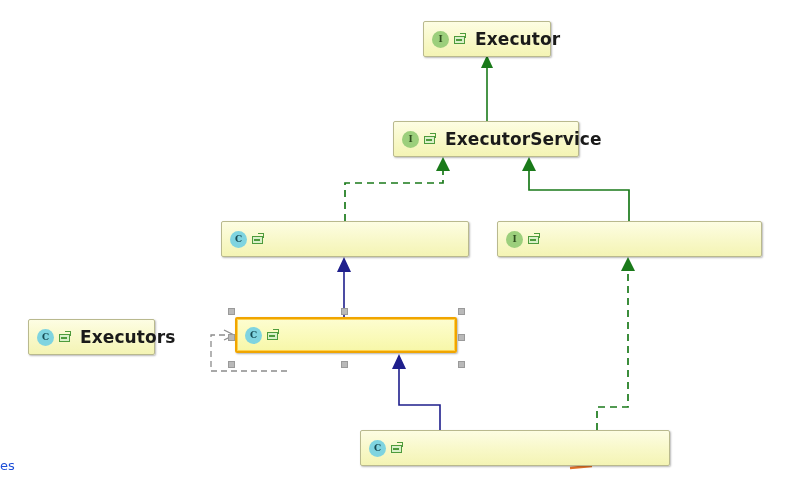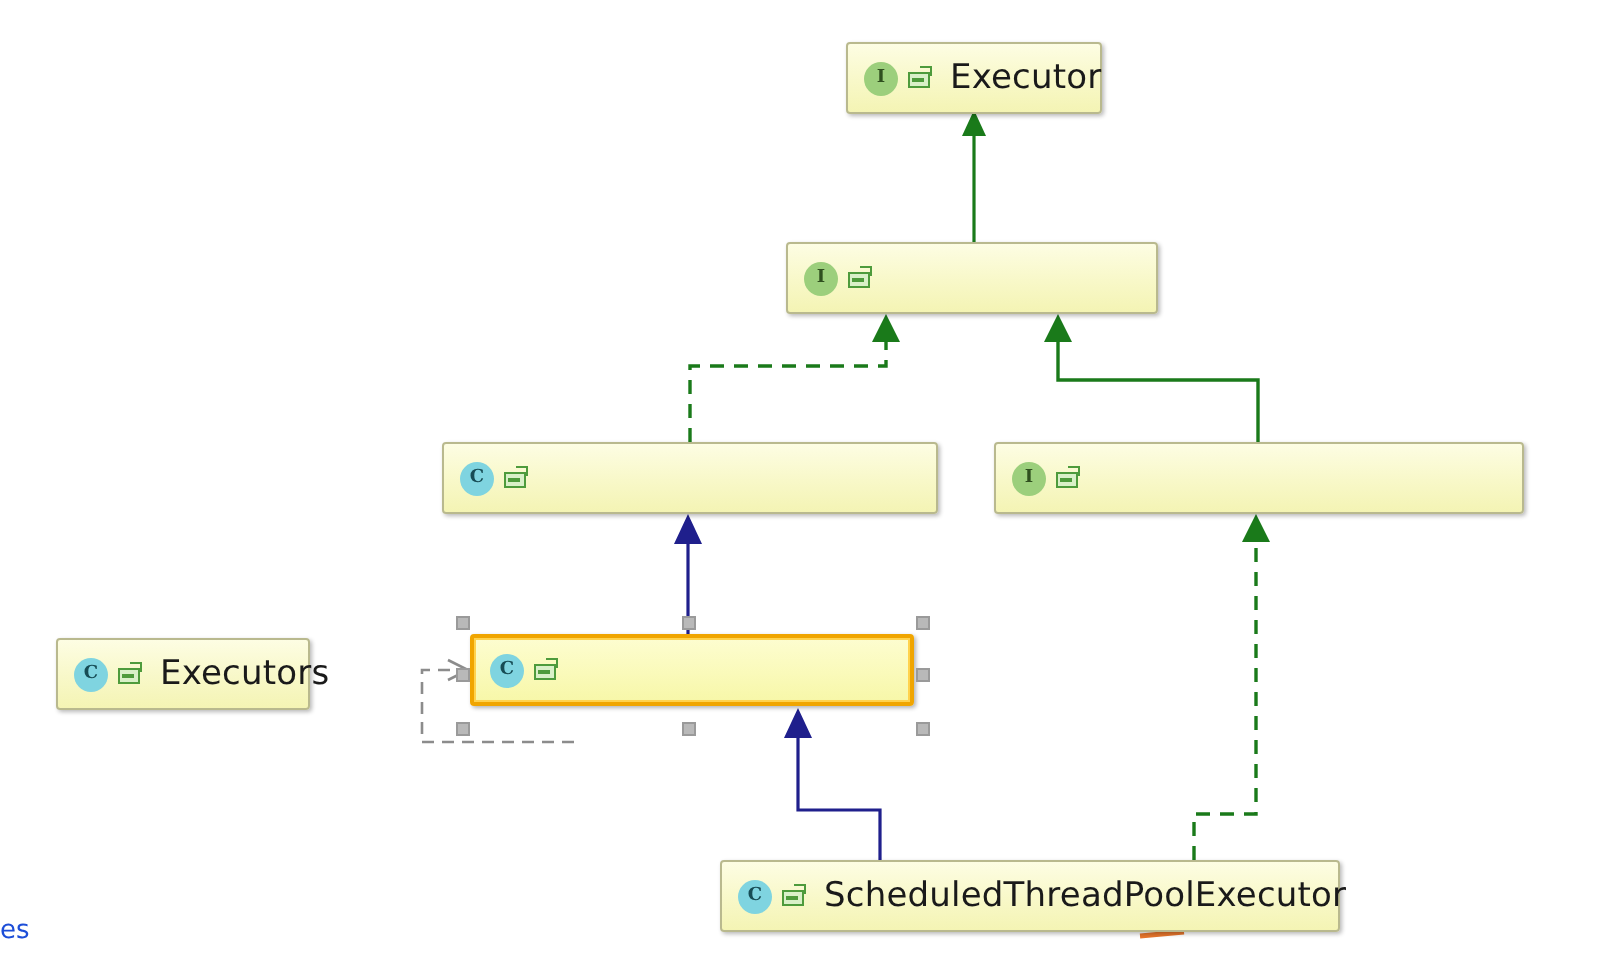--- a/index.html
+++ b/index.html
@@ -41,20 +41,21 @@
   .node.selected {
     border: 2px solid #f0a500;
     background: linear-gradient(to bottom, #fdfdd0 0%, #fafaba 55%, #f7f7a8 100%);
     box-shadow: 0 0 0 1px #ffd24d inset, 1px 1px 2px rgba(0,0,0,0.3);
   }
   .node-label {
     font-size: 17px;
     color: #1a1a1a;
     letter-spacing: 0.1px;
     line-height: 1;
+    font-weight: bold;
   }
   .icon-type {
     width: 17px;
     height: 17px;
     border-radius: 50%;
     display: inline-flex;
     align-items: center;
     justify-content: center;
     font-size: 9px;
     font-weight: bold;
@@ -173,20 +174,21 @@
     <span class="node-label">Executor</span>
   </div>
 
   <div class="node" style="left:393px; top:121px; width:186px;">
     <span class="icon-type iface">I</span>
     <span class="icon-vis">
       <span class="shackle"></span>
         <span class="body"></span>
         <span class="bar"></span>
     </span>
+    <span class="node-label">ExecutorService</span>
   </div>
 
   <div class="node" style="left:221px; top:221px; width:248px;">
     <span class="icon-type cls">C</span>
     <span class="icon-vis">
       <span class="shackle"></span>
         <span class="body"></span>
         <span class="bar"></span>
     </span>
   </div>
@@ -219,21 +221,20 @@
     </span>
   </div>
 
   <div class="node" style="left:360px; top:430px; width:310px;">
     <span class="icon-type cls">C</span>
     <span class="icon-vis">
       <span class="shackle"></span>
         <span class="body"></span>
         <span class="bar"></span>
     </span>
-    <span class="node-label">ScheduledThreadPoolExecutor</span>
   </div>
 
   <div class="handle" style="left:228px; top:308px;"></div>
   <div class="handle" style="left:341px; top:308px;"></div>
   <div class="handle" style="left:458px; top:308px;"></div>
   <div class="handle" style="left:228px; top:334px;"></div>
   <div class="handle" style="left:458px; top:334px;"></div>
   <div class="handle" style="left:228px; top:361px;"></div>
   <div class="handle" style="left:341px; top:361px;"></div>
   <div class="handle" style="left:458px; top:361px;"></div>

